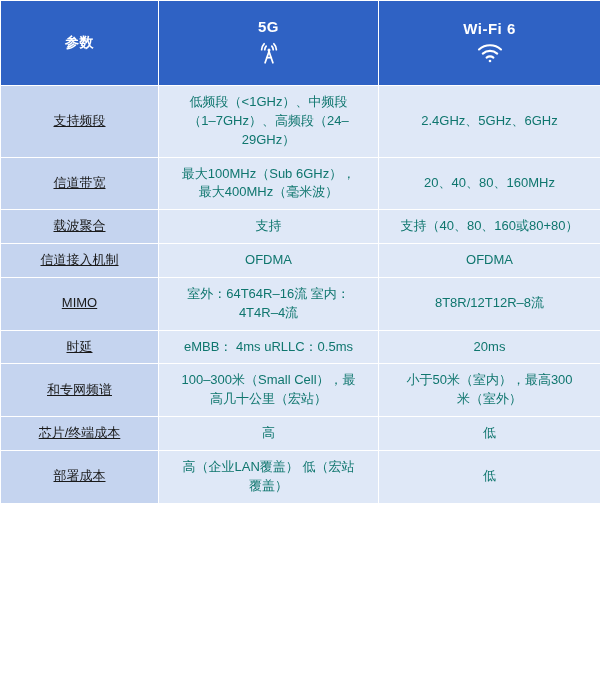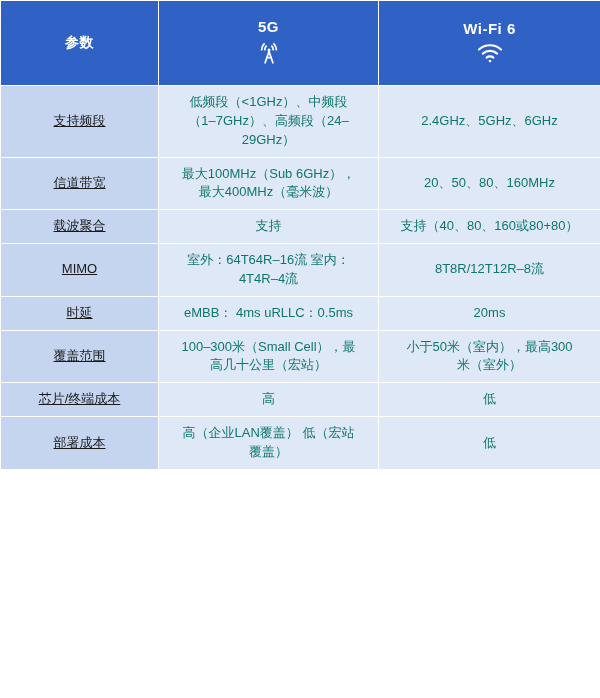--- a/index.html
+++ b/index.html
@@ -151,32 +151,43 @@
       </tr>
       <tr class="alt">
         <td class="label-cell">
             <span class="cell-text">信道带宽</span>
           </td>
         <td class="value-cell">
             <span class="cell-text">最大100MHz（Sub 6GHz），
 最大400MHz（毫米波）</span>
           </td>
         <td class="value-cell">
-            <span class="cell-text">20、50、80、160MHz</span>
+            <span class="cell-text">20、40、80、160MHz</span>
           </td>
       </tr>
       <tr class="alt">
         <td class="label-cell">
             <span class="cell-text">载波聚合</span>
           </td>
         <td class="value-cell">
             <span class="cell-text">支持</span>
           </td>
         <td class="value-cell">
             <span class="cell-text">支持（40、80、160或80+80）</span>
+          </td>
+      </tr>
+      <tr>
+        <td class="label-cell">
+            <span class="cell-text">信道接入机制</span>
+          </td>
+        <td class="value-cell">
+            <span class="cell-text">OFDMA</span>
+          </td>
+        <td class="value-cell">
+            <span class="cell-text">OFDMA</span>
           </td>
       </tr>
       <tr class="alt">
         <td class="label-cell">
             <span class="cell-text">MIMO</span>
           </td>
         <td class="value-cell">
             <span class="cell-text">室外：64T64R–16流 室内：
 4T4R–4流</span>
           </td>
@@ -190,21 +201,21 @@
           </td>
         <td class="value-cell">
             <span class="cell-text">eMBB： 4ms uRLLC：0.5ms</span>
           </td>
         <td class="value-cell">
             <span class="cell-text">20ms</span>
           </td>
       </tr>
       <tr>
         <td class="label-cell">
-            <span class="cell-text">覆盖范围</span>
+            <span class="cell-text">和专网频谱</span>
           </td>
         <td class="value-cell">
             <span class="cell-text">100–300米（Small Cell），最
 高几十公里（宏站）</span>
           </td>
         <td class="value-cell">
             <span class="cell-text">小于50米（室内），最高300
 米（室外）</span>
           </td>
       </tr>

